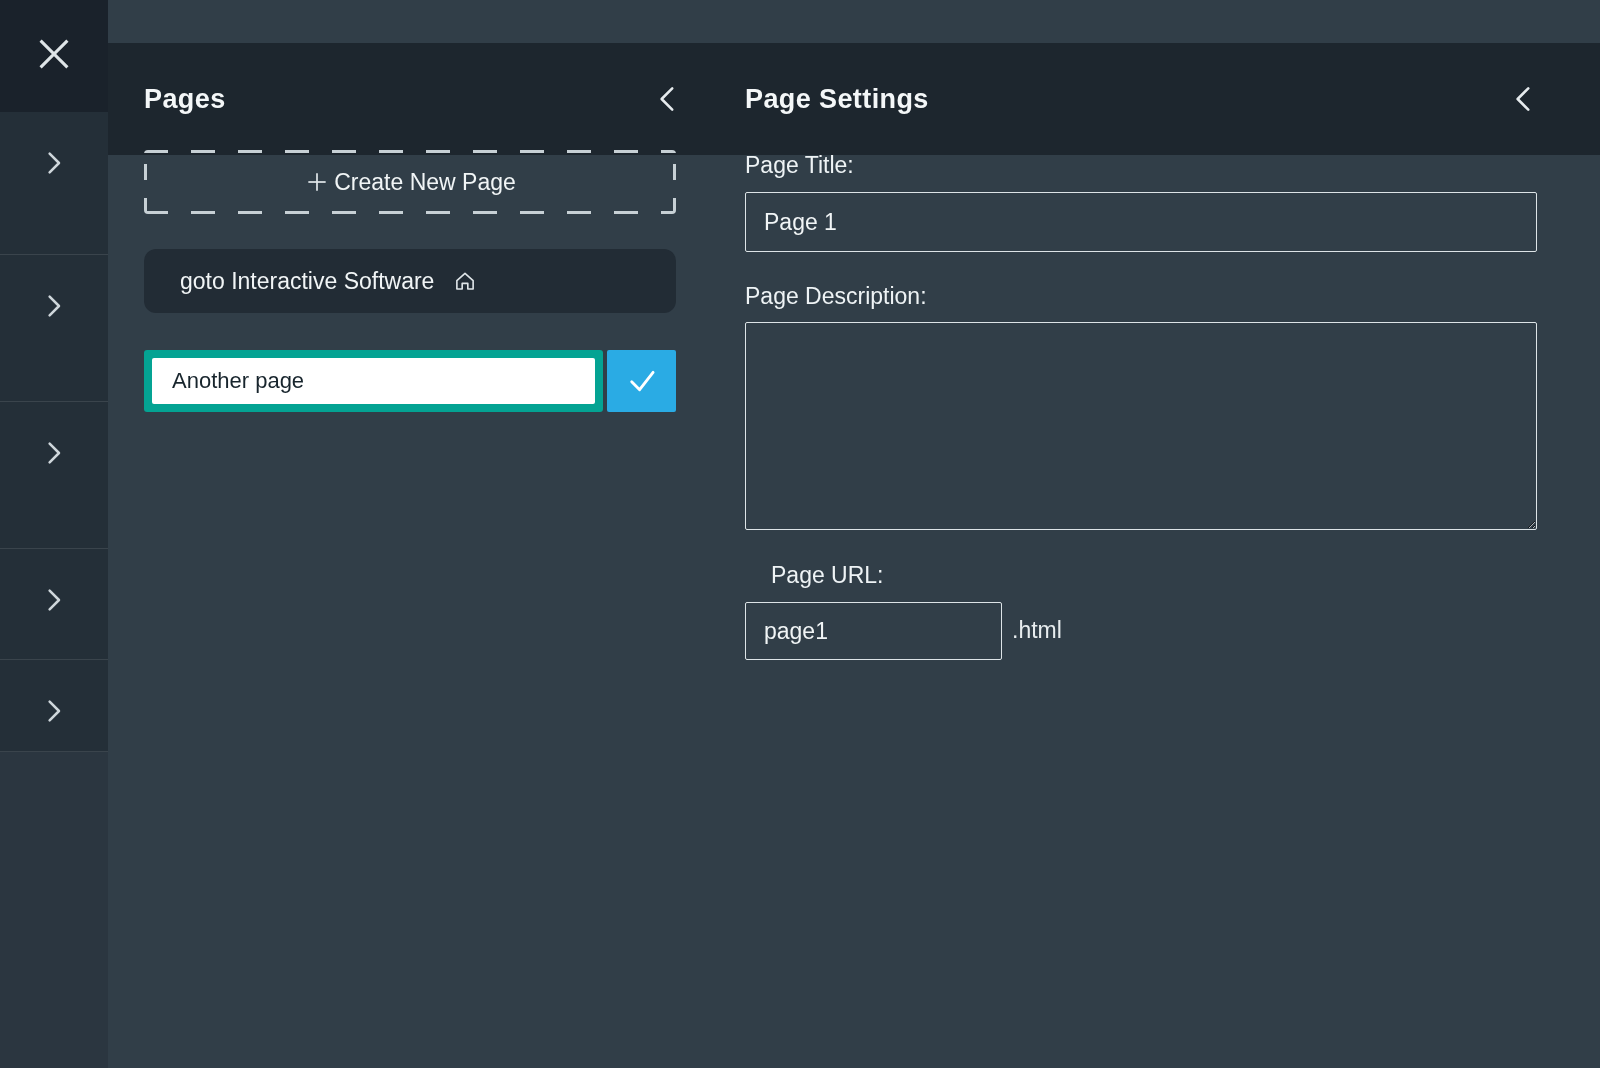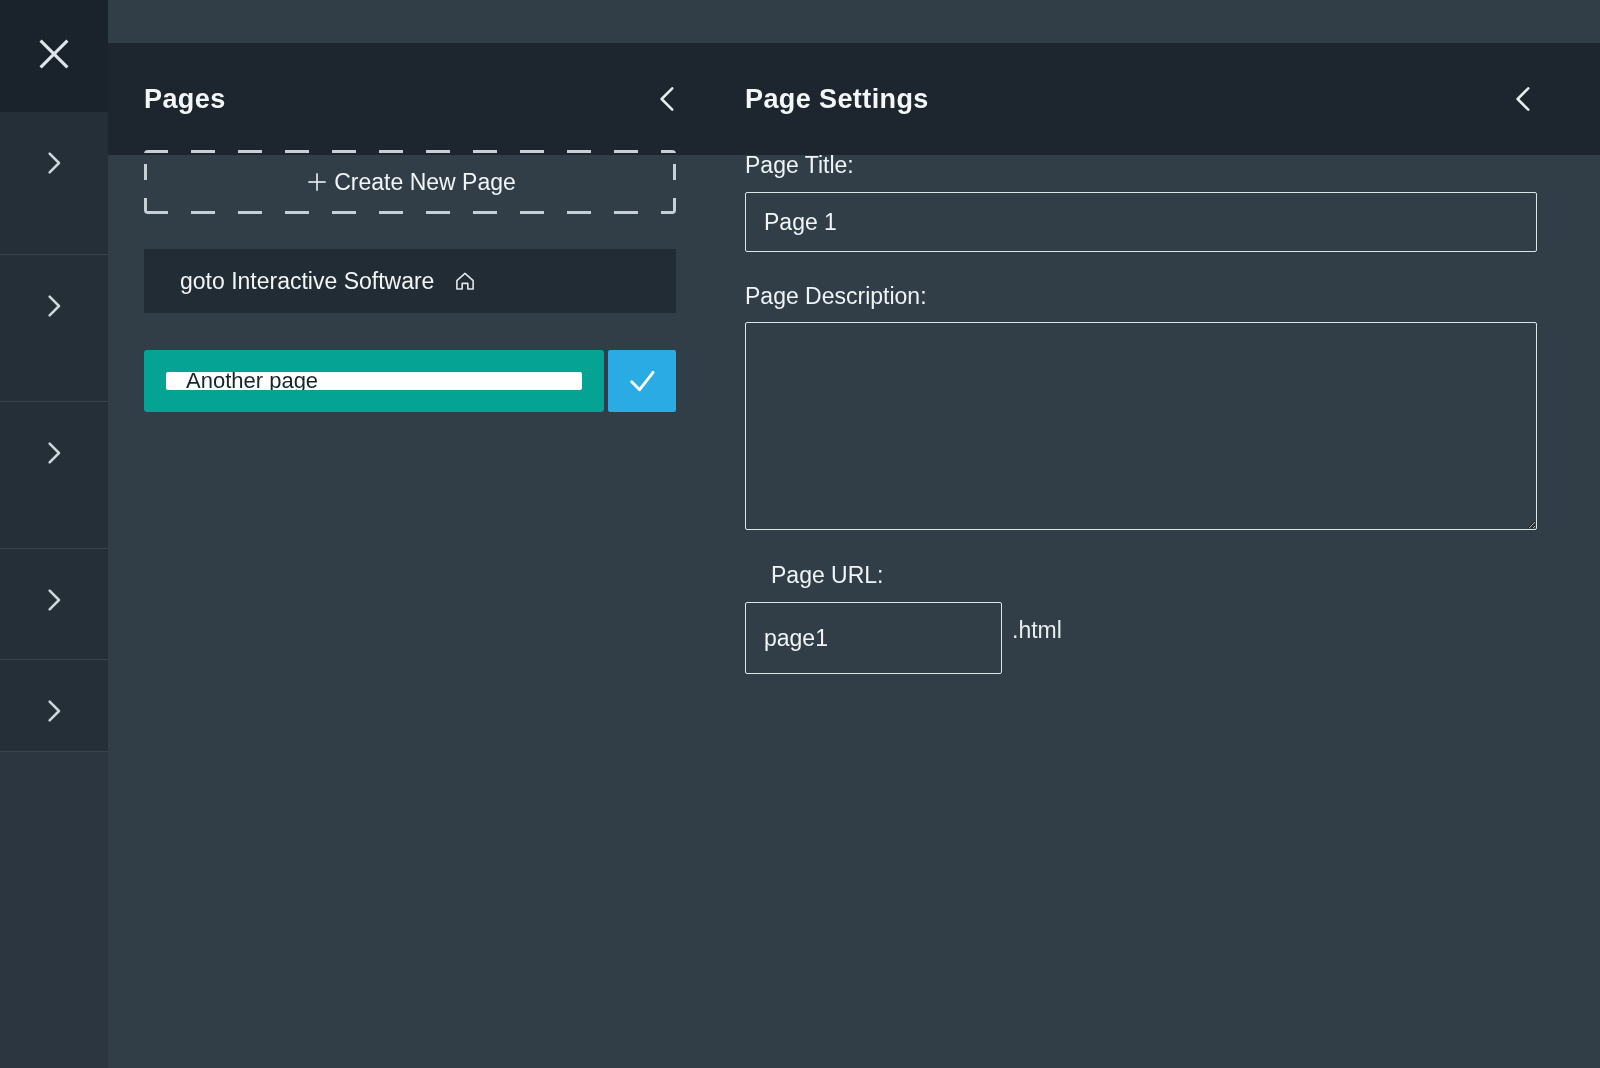--- a/index.html
+++ b/index.html
@@ -63,27 +63,27 @@
       repeating-linear-gradient(90deg,#c7d0d5 0 24px,transparent 24px 47px),
       repeating-linear-gradient(90deg,#c7d0d5 0 24px,transparent 24px 47px),
       repeating-linear-gradient(0deg,#c7d0d5 0 16px,transparent 16px 34px),
       repeating-linear-gradient(0deg,#c7d0d5 0 16px,transparent 16px 34px);
     background-position:0 0, 0 100%, 0 0, 100% 0;
     background-size:100% 3px, 100% 3px, 3px 100%, 3px 100%;
     background-repeat:no-repeat;
   }
   .page-row {
     position:absolute; left:144px; top:249px; width:532px; height:64px;
-    background:#222c35; border-radius:0;
+    background:#222c35; border-radius:12px;
     display:flex; align-items:center; gap:18px;
     padding-left:36px; font-size:23px; cursor:pointer;
   }
   .edit-wrap { position:absolute; left:144px; top:350px; width:532px; height:62px; display:flex; }
   .teal-box {
-    width:532px; height:62px; padding:22px; border-radius:3px;
+    width:532px; height:62px; padding:8px; border-radius:3px;
   }
   .teal-box input {
     width:100%; height:100%; border:none; border-radius:2px; outline:none;
     background:#ffffff; color:#18252d;
     font-family:"Liberation Sans", sans-serif; font-size:22px; padding:0 20px;
   }
   .check-btn {
     margin-left:4px; width:80px; height:62px; border:none; border-radius:2px;
     display:flex; align-items:center; justify-content:center; cursor:pointer;
   }
@@ -94,21 +94,21 @@
   .lbl-desc  { top:283px; }
   .lbl-url   { top:562px;margin-left:26px; }
 
   .settings-input {
     position:absolute; left:745px;
     background:transparent; border:1px solid #dde4e7; border-radius:2px;
     color:#f1f5f6; font-family:"Liberation Sans", sans-serif; font-size:23px;
     padding:0 18px; outline:none;
   }
   .input-title { top:192px; width:792px; height:60px; }
-  .input-url   { top:602px; width:257px; height:72px; }
+  .input-url   { top:602px; width:257px; height:58px; }
   .desc-area {
     position:absolute; left:745px; top:322px; width:792px; height:208px;
     background:transparent; border:1px solid #dde4e7; border-radius:2px;
     color:#f1f5f6; font-family:"Liberation Sans", sans-serif; font-size:22px;
     padding:14px 18px; outline:none; resize:both;
   }
   .html-suffix { position:absolute; left:1012px; top:617px; font-size:23px; color:#e8edef; }
 </style>
 </head>
 <body>

